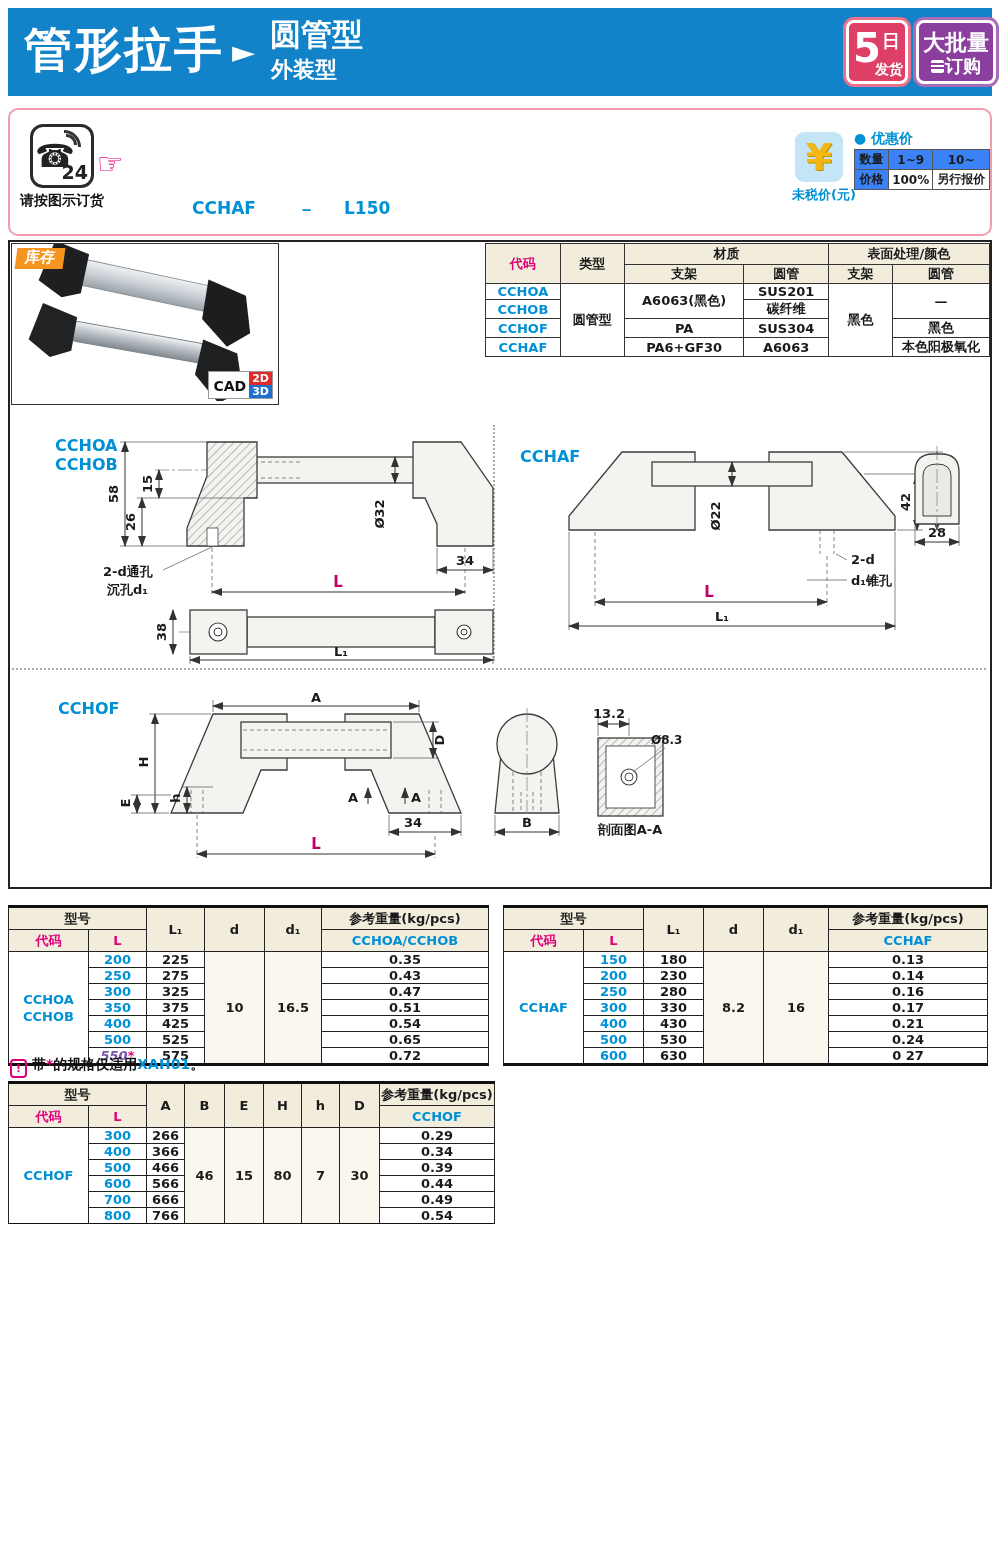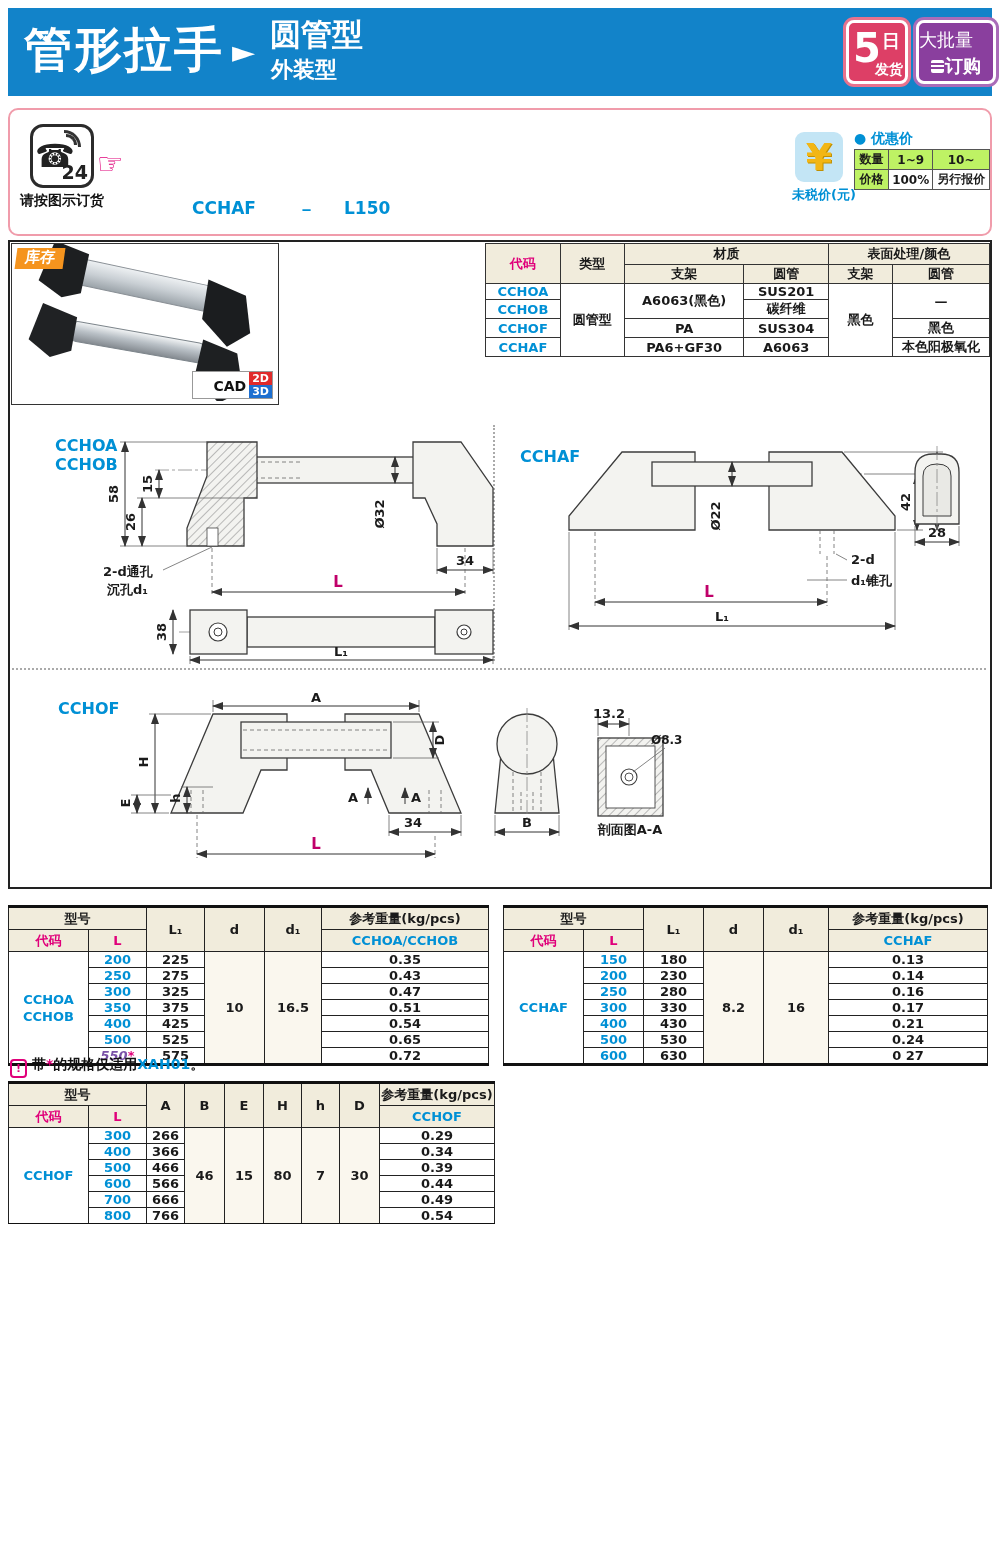--- a/index.html
+++ b/index.html
@@ -11,21 +11,21 @@
   .tb-title{position:absolute;left:16px;top:10px;font-size:48px;font-weight:bold;color:#fff;letter-spacing:2px;}
   .tb-arrow{position:absolute;left:224px;top:26px;font-size:30px;color:#fff;}
   .tb-sub1{position:absolute;left:262px;top:6px;font-size:31px;font-weight:bold;color:#fff;}
   .tb-sub2{position:absolute;left:263px;top:47px;font-size:22px;font-weight:bold;color:#fff;}
   .badge{position:absolute;top:12px;height:58px;border:3px solid #fff;border-radius:8px;color:#fff;}
   .badge-ship{left:838px;width:56px;background:#dd3f66;box-shadow:0 0 0 3px #e8728d;}
   .ship-big{position:absolute;left:4px;top:2px;font-size:40px;font-weight:bold;}
   .ship-day{position:absolute;left:33px;top:6px;font-size:18px;font-weight:bold;}
   .ship-small{position:absolute;left:26px;top:38px;font-size:14px;font-weight:bold;}
   .badge-bulk{left:908px;width:74px;background:#8a3f9e;box-shadow:0 0 0 3px #a96cb8;}
-  .bulk-top{position:absolute;left:0;top:5px;width:100%;font-size:18px;font-weight:normal;}
+  .bulk-top{position:absolute;left:0;top:5px;width:100%;text-align:center;font-size:22px;font-weight:bold;}
   .bulk-bot{position:absolute;left:0;top:31px;width:100%;text-align:center;font-size:18px;font-weight:bold;}
   .bulk-icon{display:inline-block;width:13px;height:13px;vertical-align:-1px;margin-right:1px;border-radius:2px;
              background:linear-gradient(#fff 0 3px,#8a3f9e 3px 5px,#fff 5px 7px,#8a3f9e 7px 9px,#fff 9px);}
 
   
   .order-box{position:absolute;left:8px;top:108px;width:980px;height:124px;border:2px solid #f09cab;border-radius:10px;background:#fff;}
   .phone-icon{position:absolute;left:20px;top:14px;width:58px;height:58px;border:3px solid #2b2b2b;border-radius:13px;}
   .phone-glyph{position:absolute;left:2px;top:10px;font-size:32px;color:#222;}
   .phone-24{position:absolute;right:3px;bottom:2px;font-size:19px;font-weight:bold;color:#222;}
   .arc{position:absolute;border:solid #333;border-width:3px 3px 0 0;border-radius:0 100% 0 0;}
@@ -42,28 +42,28 @@
   .example{position:absolute;left:182px;top:88px;font-size:17px;font-weight:bold;color:#0090d5;}
   .ex-code{position:absolute;left:0;}
   .ex-dash{position:absolute;left:106px;}
   .ex-val{position:absolute;left:152px;white-space:nowrap;}
   .yen-box{position:absolute;left:785px;top:22px;width:48px;height:50px;background:#c3e5f5;border-radius:9px;text-align:center;}
   .yen{font-size:38px;font-weight:bold;color:#f2b615;text-shadow:1px 1px 0 #c08f00;line-height:50px;}
   .price-caption{position:absolute;left:782px;top:76px;font-size:13px;font-weight:bold;color:#0090d5;white-space:nowrap;}
   .price-title{position:absolute;left:844px;top:20px;font-size:14px;font-weight:bold;color:#0090d5;white-space:nowrap;}
   .price-table{position:absolute;left:844px;top:39px;border-collapse:collapse;font-size:12px;font-weight:bold;}
   .price-table td{border:1.5px solid #555;text-align:center;padding:1px 3px;height:14px;white-space:nowrap;}
-  .pblue{background:#bef264;margin-left:36px;}
+  .pblue{background:#3b82f6;margin-left:36px;}
 
   
   .main-box{position:absolute;left:8px;top:240px;width:980px;height:645px;border:2px solid #222;}
   .photo-box{position:absolute;left:1px;top:1px;width:266px;height:160px;border:1.5px solid #333;}
   .stock{position:absolute;left:4px;top:4px;background:#f5941e;color:#fff;font-weight:bold;font-size:15px;
          padding:0 9px 2px 9px;transform:skew(-8deg);}
-  .cad-badge{position:absolute;right:5px;bottom:5px;display:flex;align-items:stretch;background:#fff;border:1px solid #999;padding-left:16px;}
+  .cad-badge{position:absolute;right:5px;bottom:5px;display:flex;align-items:stretch;background:#fff;border:1px solid #999;}
   .cad-txt{font-size:14px;font-weight:bold;color:#111;padding:6px 3px 0 4px;}
   .cad-col{display:flex;flex-direction:column;}
   .cad-2d{background:#e02a2a;color:#fff;font-size:11px;font-weight:bold;padding:0 3px;}
   .cad-3d{background:#1d6fd0;color:#fff;font-size:11px;font-weight:bold;padding:0 3px;}
 
   .mat-table{position:absolute;left:475px;top:1px;border-collapse:collapse;font-size:13px;font-weight:bold;}
   .mat-table td{border:1px solid #333;text-align:center;padding:0 2px;}
   .cream{background:#f1ecdc;}
   .blue{color:#0090d5;}
   .mag{color:#e0007a;}

